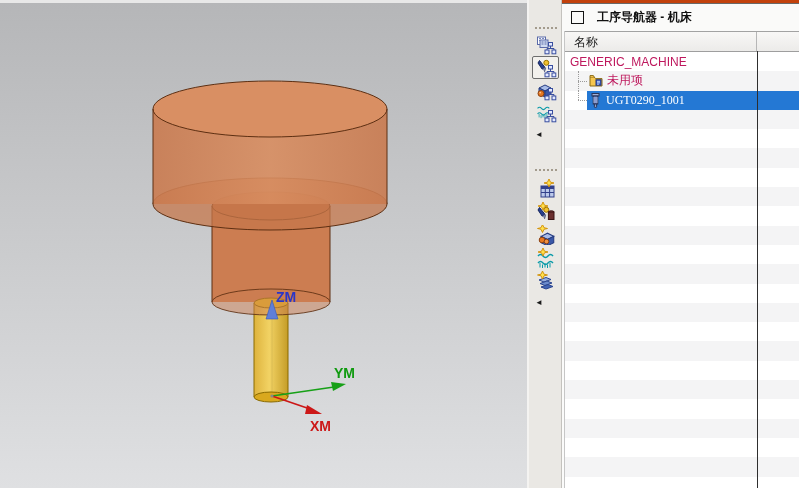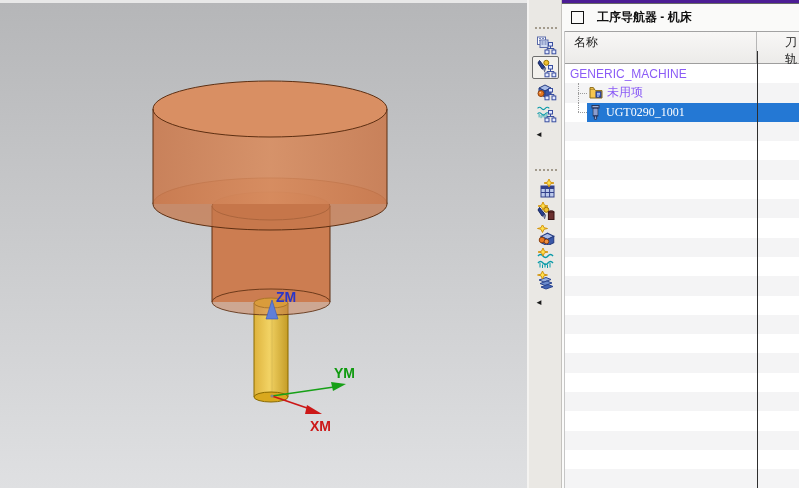--- a/index.html
+++ b/index.html
@@ -19,38 +19,38 @@
   .tb-btn { position:absolute; left:3px; width:27px; height:23px;
     border:1px solid transparent; background:transparent; padding:0;
     display:flex; align-items:center; justify-content:center; cursor:pointer; }
   .tb-btn.selected { border:1px solid #6e6e6e; border-radius:2px; background:#f3f1ed; }
   .tb-arrow { position:absolute; left:6px; width:14px; height:12px; border:none;
     background:transparent; font-size:8px; color:#1a1a1a; padding:0; cursor:pointer;
     text-align:left; }
 
   
   .panel { position:relative; flex:1; height:488px; background:#fbfbfa;
-    border-top:3px solid #4c1d95; display:flex; flex-direction:column; }
+    border-top:3px solid #c2410c; display:flex; flex-direction:column; }
   .panel-title { height:28px; background:#fafaf9; border-top:1px solid #686868;
     display:flex; align-items:center; font-size:12px; font-weight:bold; color:#111; }
   .title-square { display:inline-block; width:13px; height:13px;
     border:1.5px solid #141414; margin-left:9px; margin-right:13px; background:transparent; }
   .grid { position:relative; flex:1; margin-left:2px; border-left:1px solid #c6c6c6;
     background:#fff; overflow:hidden; }
-  .ghead { display:flex; height:33px; background:linear-gradient(#f8f7f6,#ecebe9);
-    border-top:1px solid #a2a2a2; border-bottom:1px solid #9e9e9e; }
+  .ghead { display:flex; height:21px; background:linear-gradient(#f8f7f6,#ecebe9);
+    border-top:1px solid #a2a2a2; border-bottom:1px solid #9e9e9e;flex-direction:column; }
   .hc { font-size:12px; color:#1a1a1a; padding:2px 0 0 9px; }
   .hc.name { width:192px; border-right:1px solid #b6b6b6; }
   .hc.path { flex:1; padding-left:4px;margin-left:24px; }
   .gbody { position:relative; }
   .grow { position:relative; display:flex; height:19.3px; background:#fff;
     align-items:center; }
   .grow.stripe { background:#f4f4f5; }
   .gcontent { display:flex; align-items:center; height:100%; flex:1;
-    font-size:12px; color:#8b5cf6; white-space:nowrap; }
+    font-size:12px; color:#be185d; white-space:nowrap; }
   .gcontent.root { padding-left:5px; }
   .gcontent.sel { background:#2478d4; color:#fff;font-family:Liberation Serif, serif; }
   .gcontent .node-icon { display:inline-flex; margin:0 4px 0 2px; }
   .elbow { position:relative; width:22px; height:100%; flex:none; }
   .elbow .v  { position:absolute; left:13px; top:0; bottom:0; border-left:1px dotted #9b9b9b; }
   .elbow .vh { position:absolute; left:13px; top:0; height:50%; border-left:1px dotted #9b9b9b; }
   .elbow .h  { position:absolute; left:13px; top:50%; width:9px; border-top:1px dotted #9b9b9b; }
   .colline { position:absolute; left:192px; top:20px; bottom:0; width:1px;
     background:#2e2e2e; z-index:6; }
 </style>

